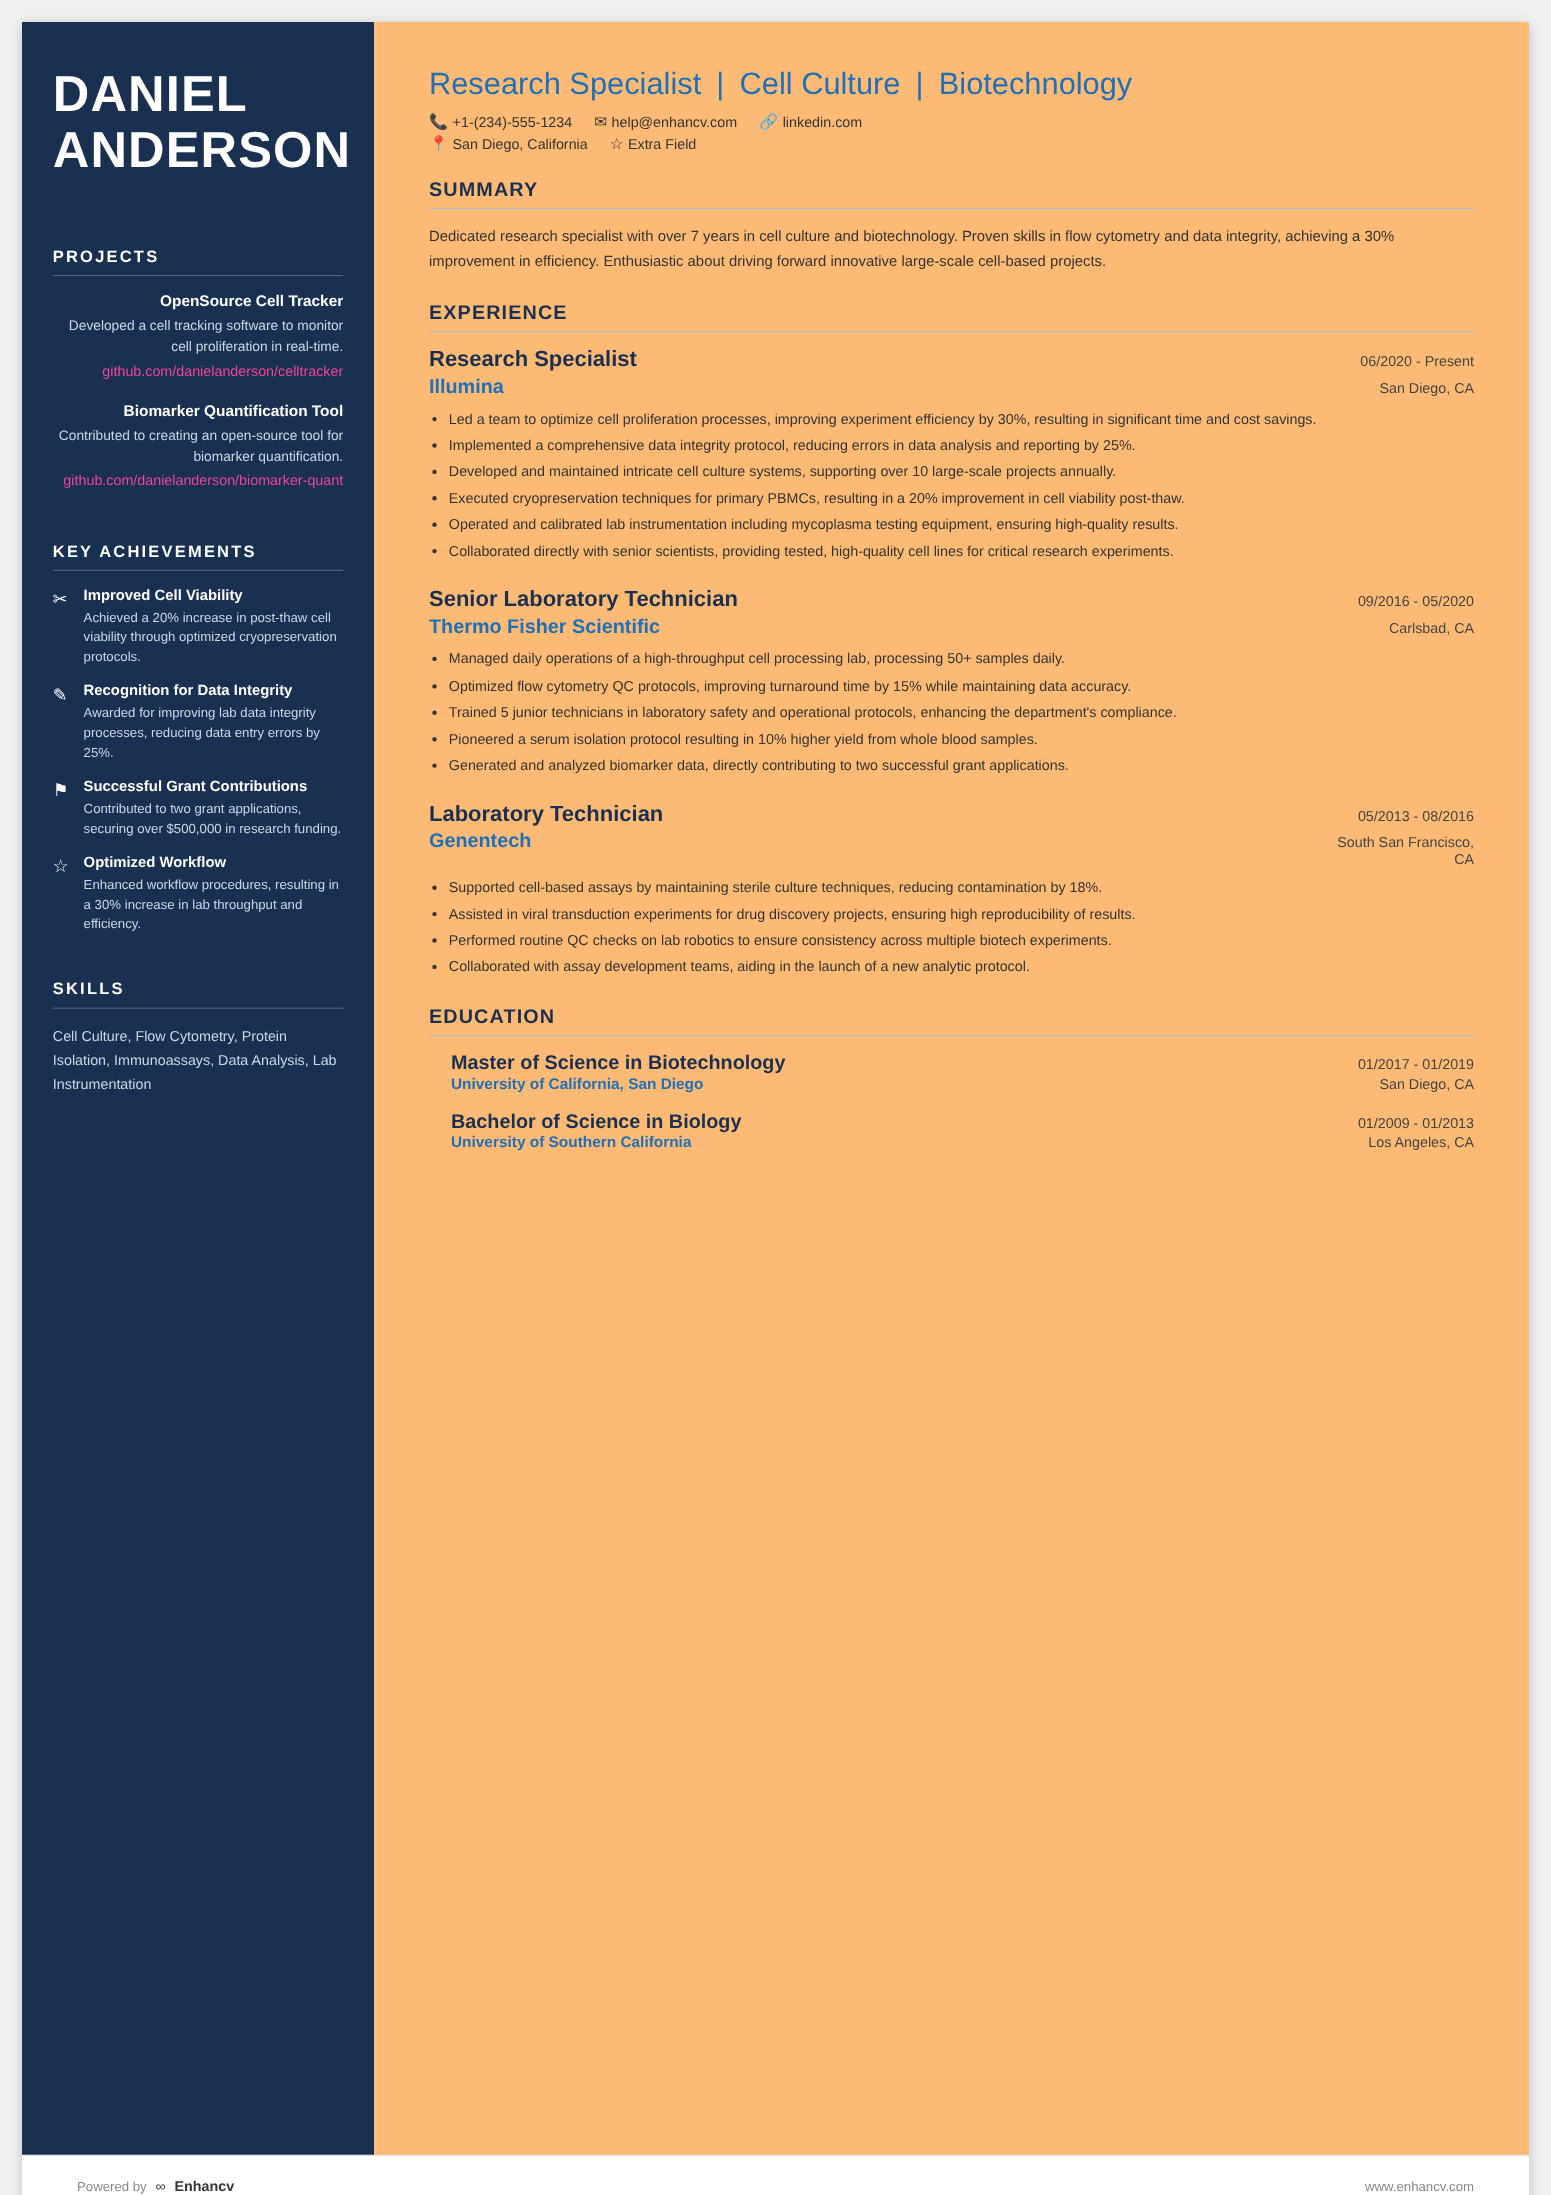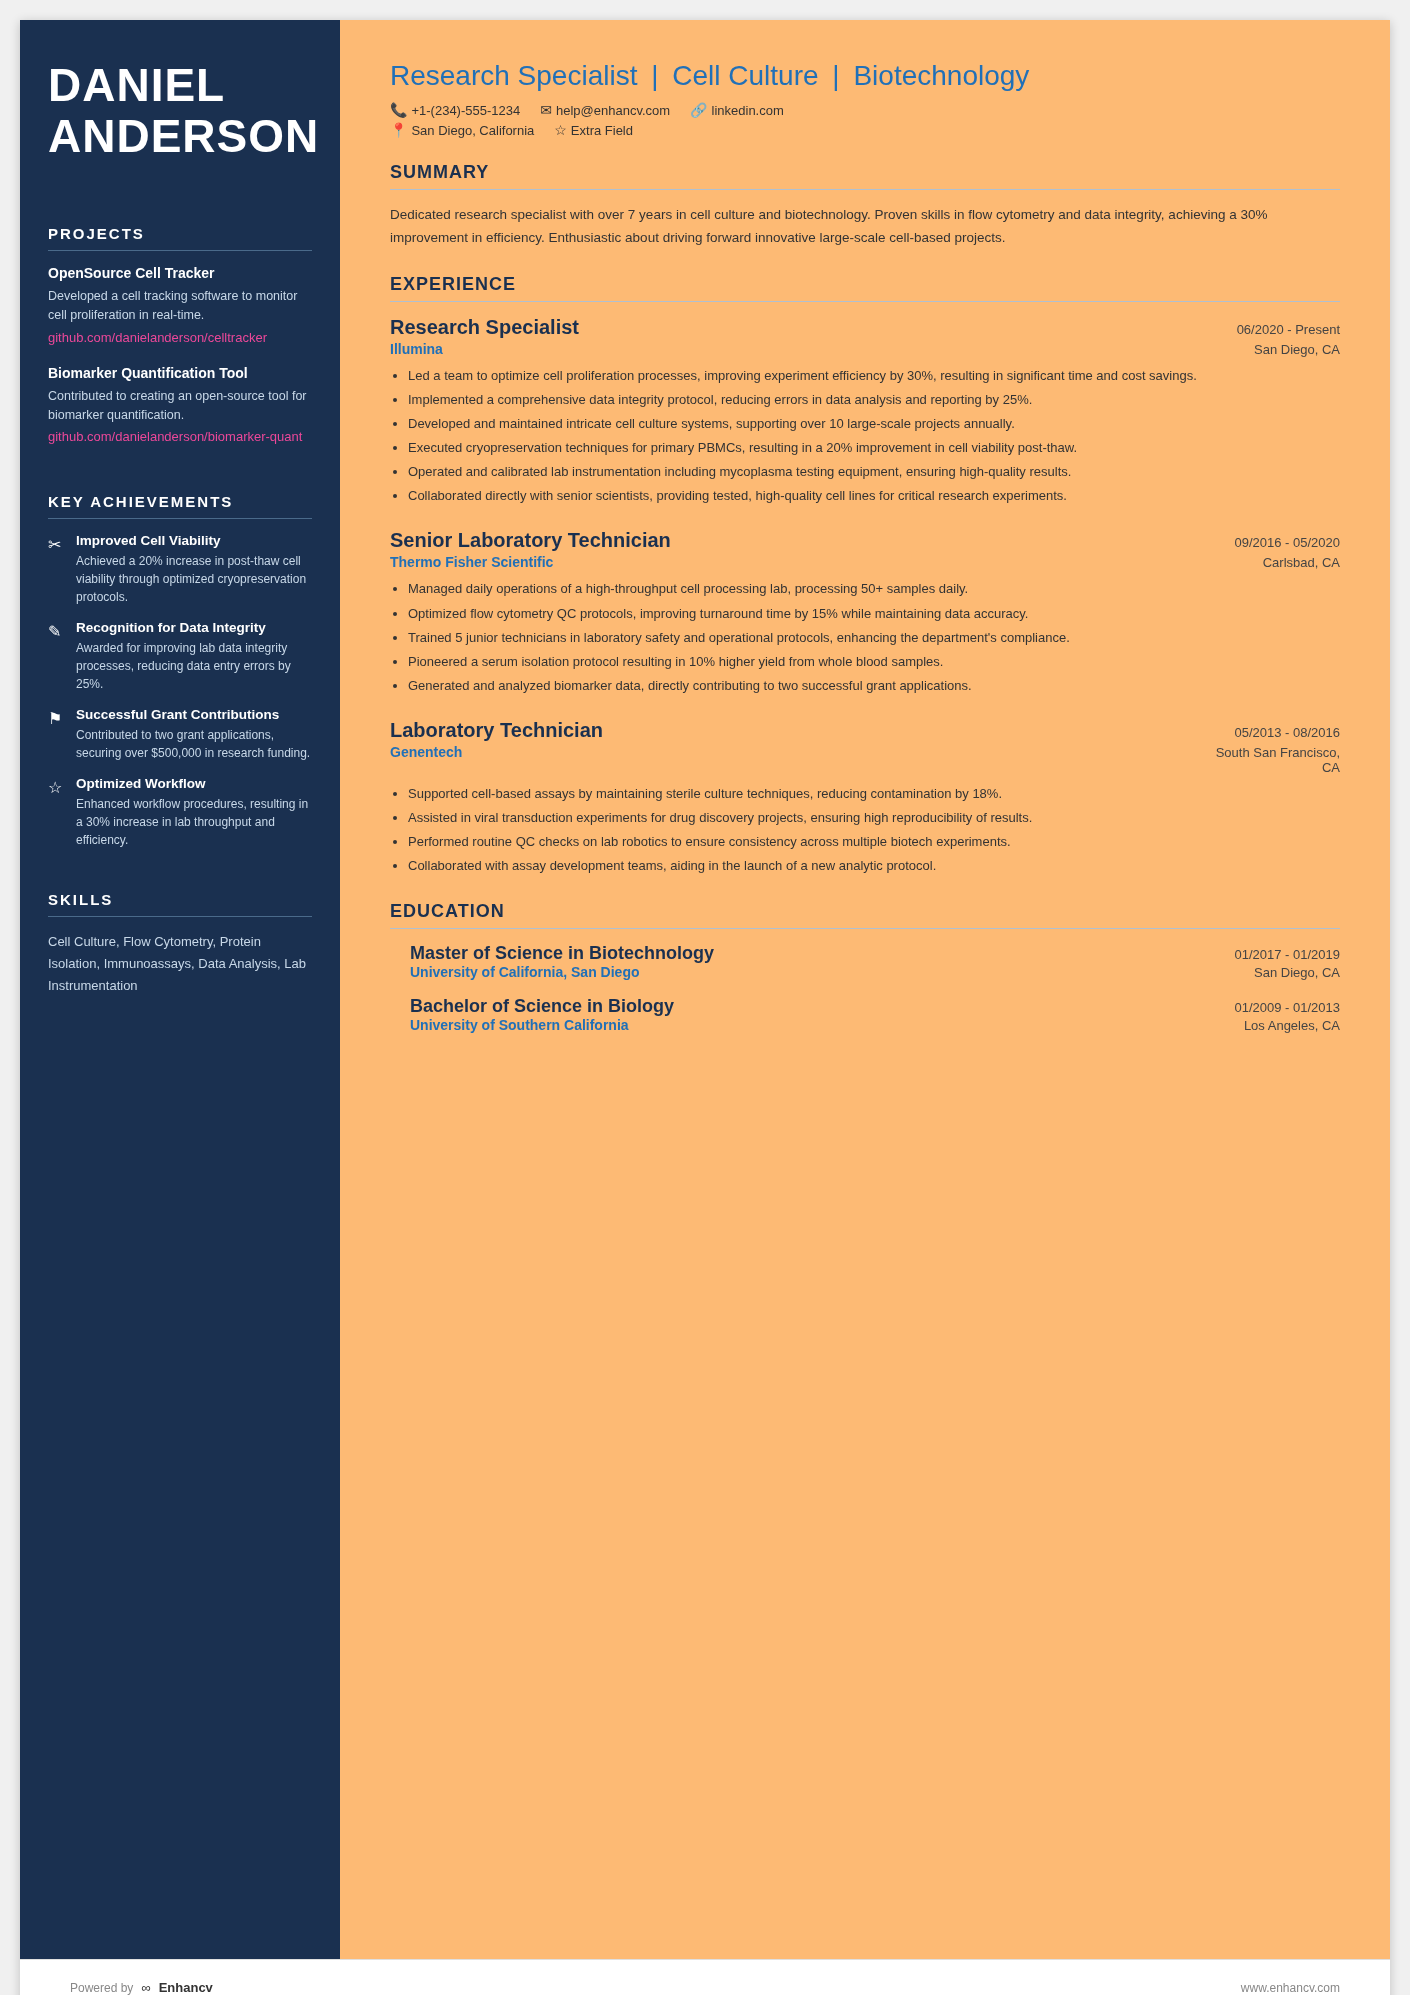--- a/index.html
+++ b/index.html
@@ -56,20 +56,21 @@
       margin-bottom: 4px;
     }
     .project-link {
       font-size: 13px;
       color: #ec4899;
       word-break: break-all;
       line-height: 1.4;
     }
     .project-block {
       margin-bottom: 18px;
+      text-align: right;
     }
     .achievement-item {
       display: flex;
       align-items: flex-start;
       margin-bottom: 14px;
     }
     .achievement-icon {
       font-size: 16px;
       margin-right: 8px;
       margin-top: 2px;
@@ -180,21 +181,21 @@
       font-size: 13px;
       color: #444;
     }
     .exp-company-row {
       display: flex;
       justify-content: space-between;
       align-items: baseline;
       margin-bottom: 8px;
     }
     .exp-company {
-      font-size: 14px;
+      font-size: 18px;
       font-weight: 600;
       color: #2070b8;
     }
     .exp-location {
       font-size: 13px;
       color: #444;
       text-align: right;
     }
     .exp-bullets {
       padding-left: 18px;

